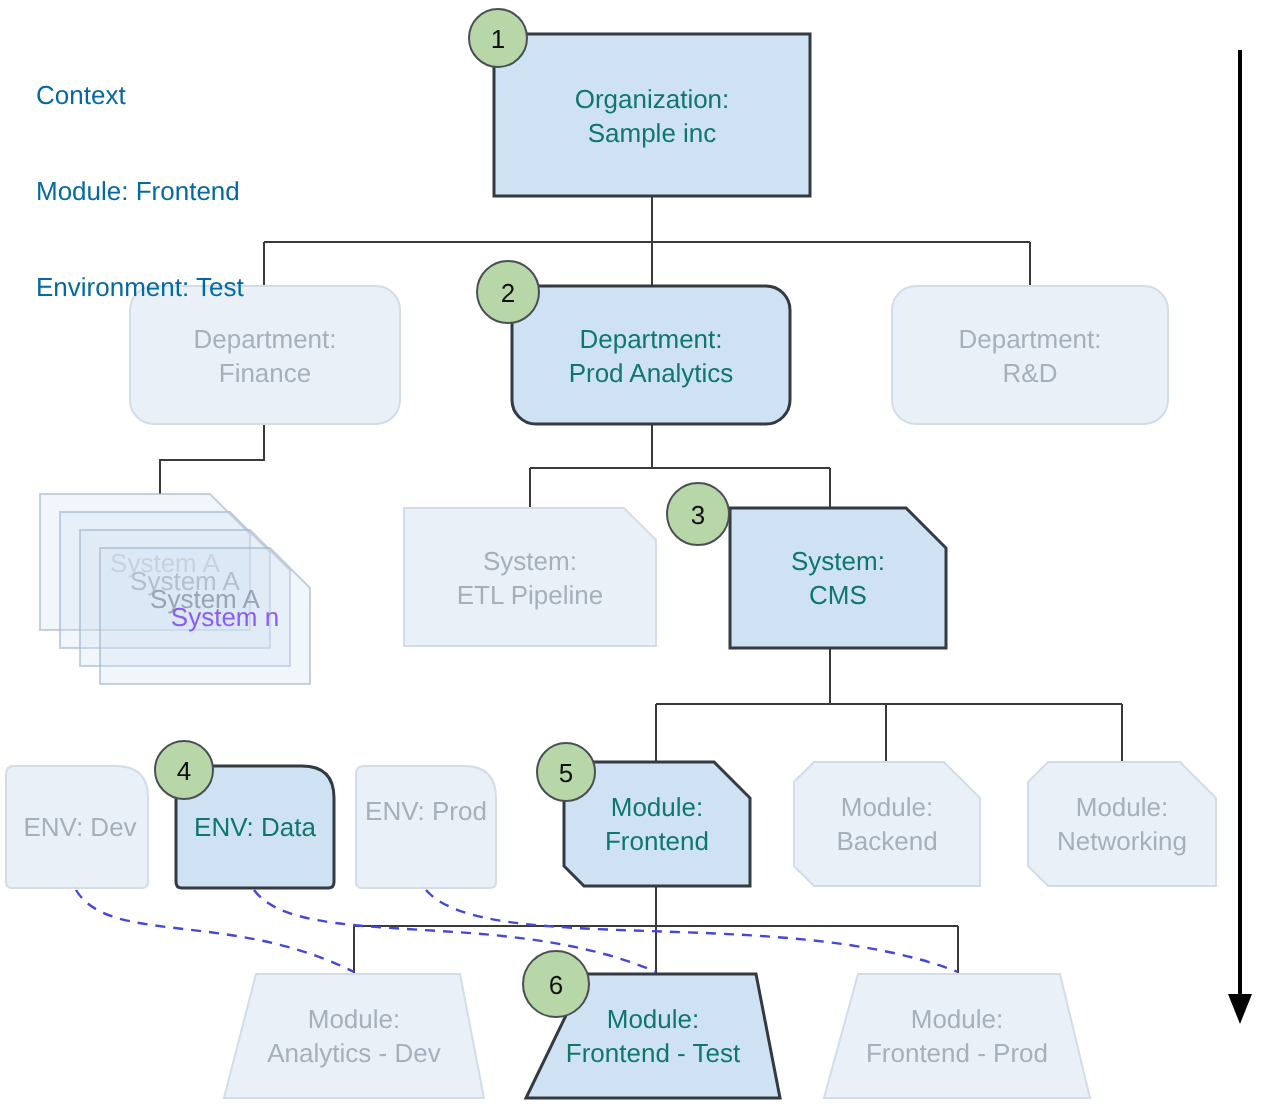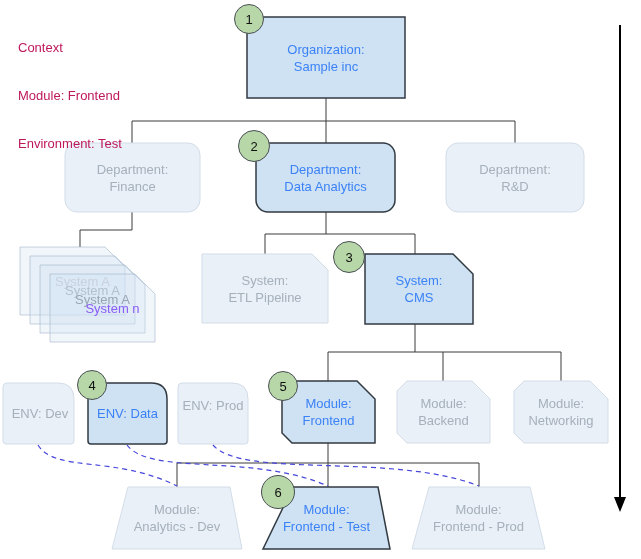--- a/index.html
+++ b/index.html
@@ -4,39 +4,39 @@
 <style>
   html,body{margin:0;padding:0;background:#ffffff;}
   .canvas{
     position:relative;width:641px;height:559px;background:#ffffff;
     font-family:"Liberation Sans",sans-serif;color:#1a1a1a;overflow:hidden;
   }
   .layer{position:absolute;left:0;top:0;}
   .label{
     position:absolute;display:flex;flex-direction:column;align-items:center;
     justify-content:center;text-align:center;font-size:13px;line-height:17px;
-    color:#3b82f6;pointer-events:none;
+    color:#0f766e;pointer-events:none;
   }
   .faded-text{color:#a6b0ba;}
   .stack-label{
     position:absolute;display:flex;align-items:center;justify-content:center;
     font-size:13px;pointer-events:none;
   }
   .stack-0{color:#c8d2de;}
   .stack-1{color:#b3c0cf;}
   .stack-2{color:#97a5b4;}
   .stack-3{color:#8b5cf6;}
   .badge{
     position:absolute;border-radius:50%;background:#b7d7a8;
     border:1.3px solid #4a4f54;display:flex;align-items:center;
     justify-content:center;font-size:13px;color:#111;box-sizing:border-box;
   }
   .context{
     position:absolute;left:18px;top:8px;font-size:13px;line-height:16px;
-    color:#be185d;white-space:pre;
+    color:#0369a1;white-space:pre;
   }
 </style>
 </head>
 <body>
 
 <div class="canvas">
 
   <svg class="layer" width="641" height="559" viewBox="0 0 641 559">
 
     <path d="M326 98 V121 M132 121 H515 M132 121 V143 M515 121 V143 M326 121 V143" fill="none" stroke="#3a3a3a" stroke-width="1"></path>
@@ -90,21 +90,21 @@
     <span>Sample inc</span>
   </div>
 
   <div class="label faded-text" style="left:65px;top:143px;width:135px;height:69px;">
     <span>Department:</span>
     <span>Finance</span>
   </div>
 
   <div class="label" style="left:256px;top:143px;width:139px;height:69px;">
     <span>Department:</span>
-    <span>Data Analytics</span>
+    <span>Prod Analytics</span>
   </div>
 
   <div class="label faded-text" style="left:446px;top:143px;width:138px;height:69px;">
     <span>Department:</span>
     <span>R&amp;D</span>
   </div>
 
   <div class="stack-label stack-0" style="left:20px;top:247px;width:125px;height:68px;">
     <span>System A</span>
   </div>

